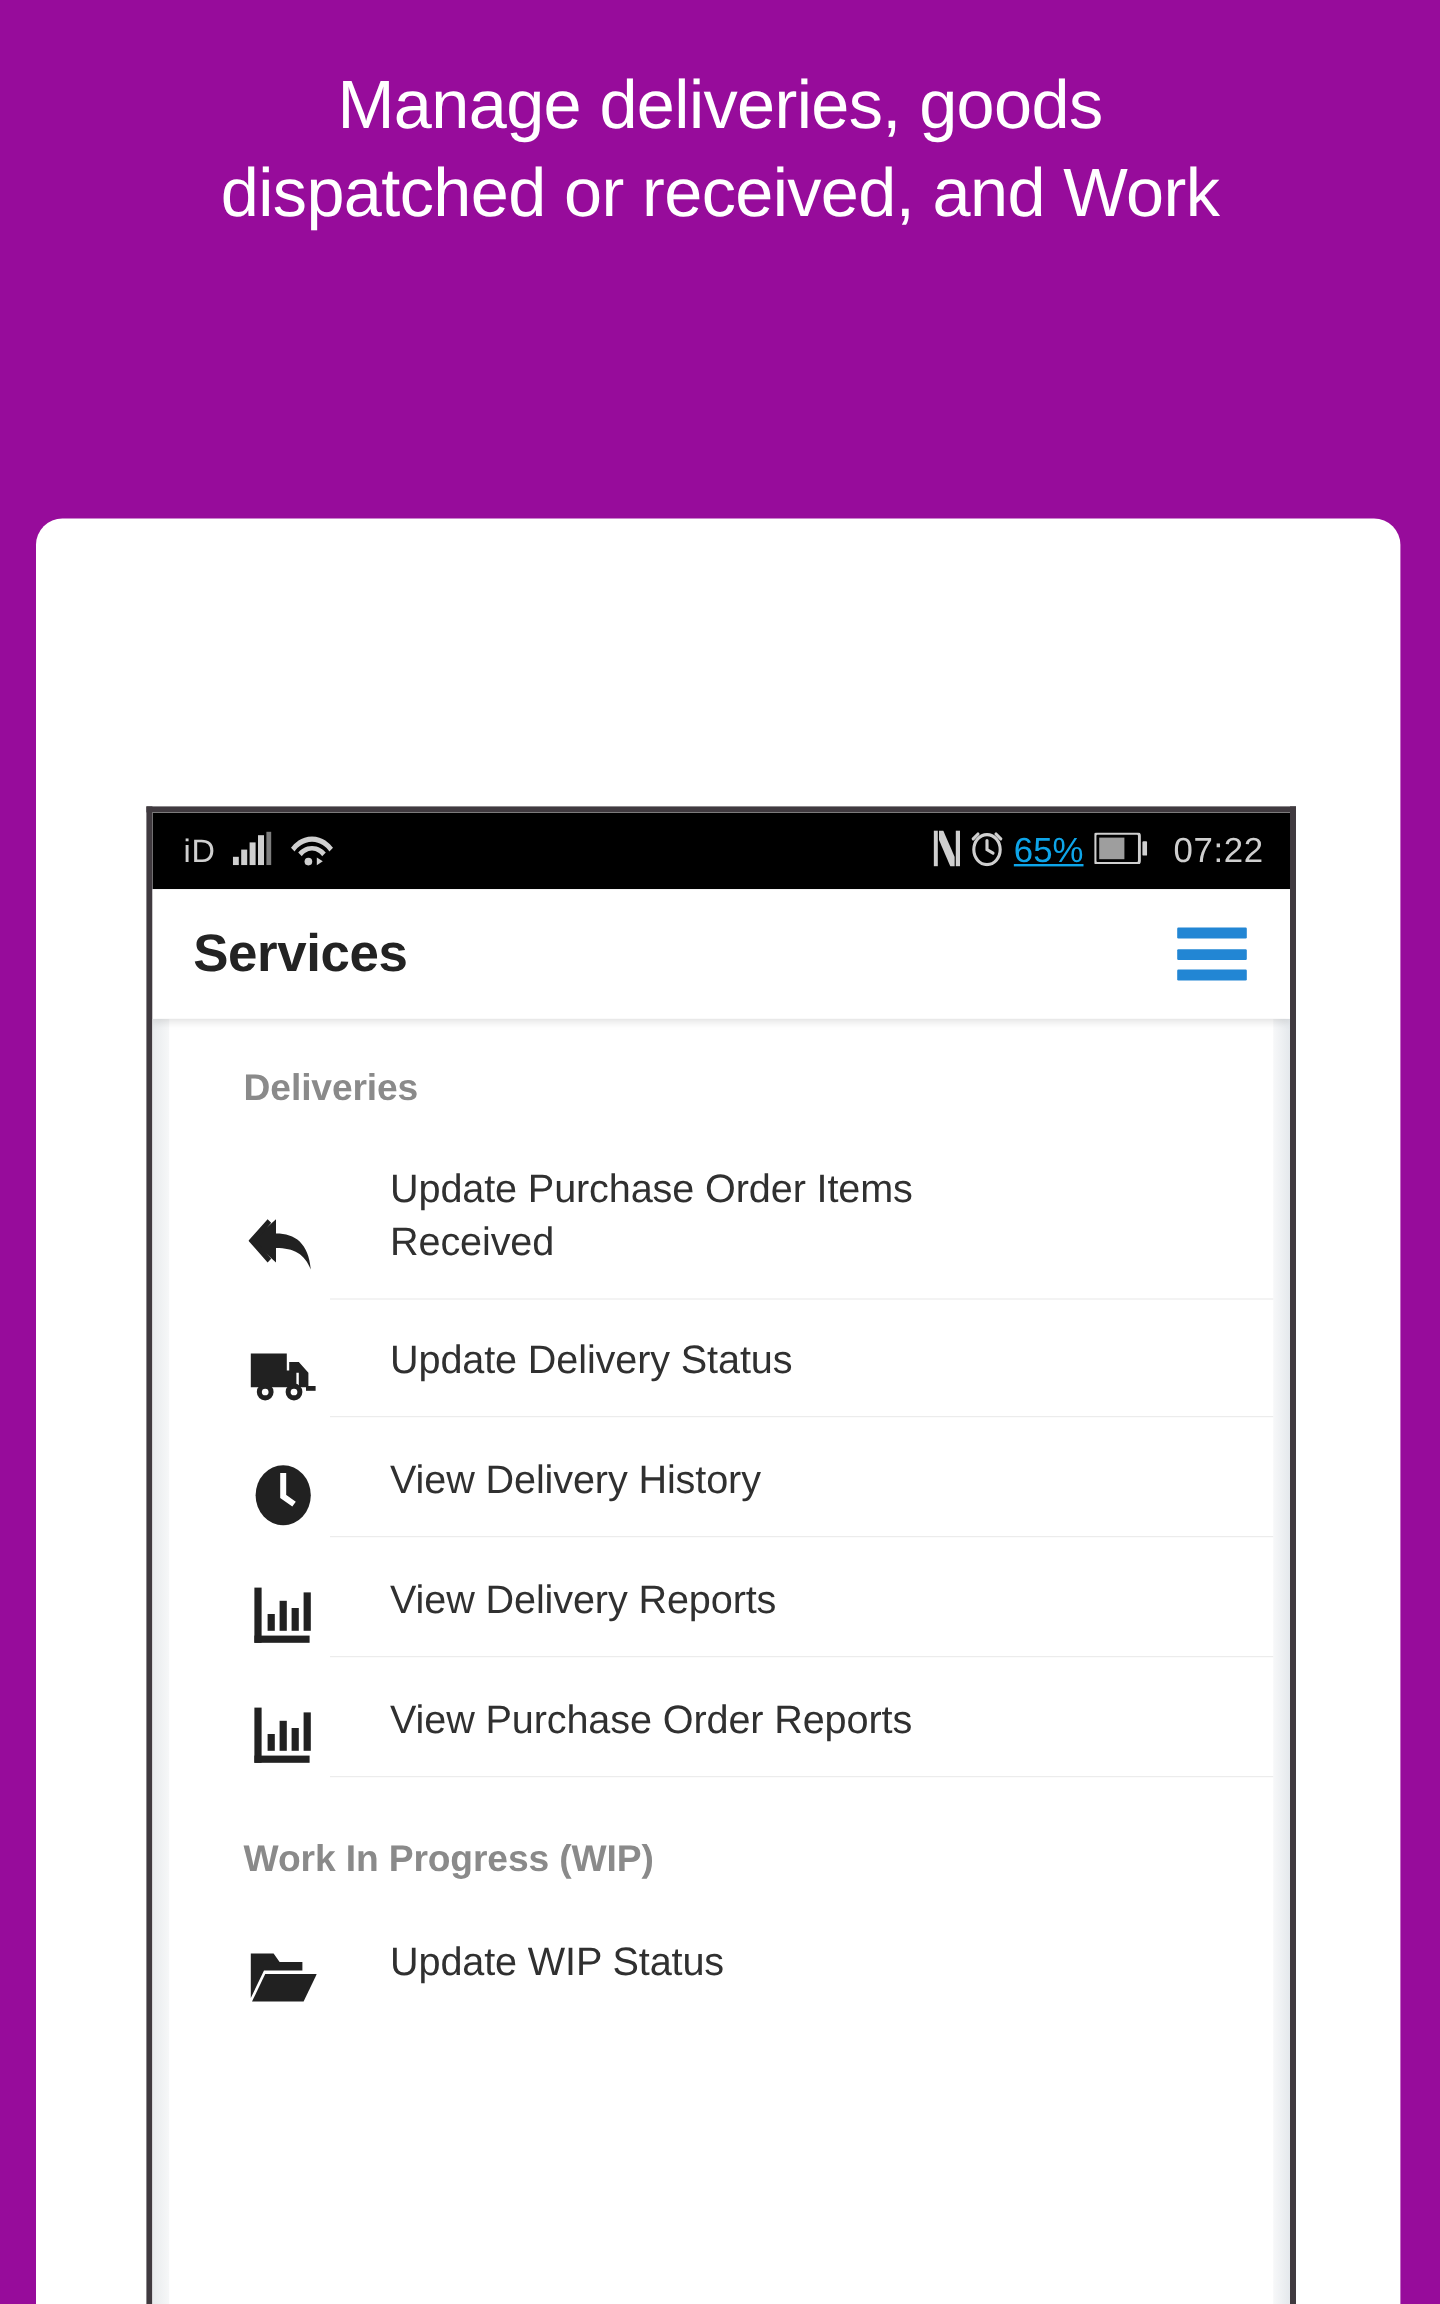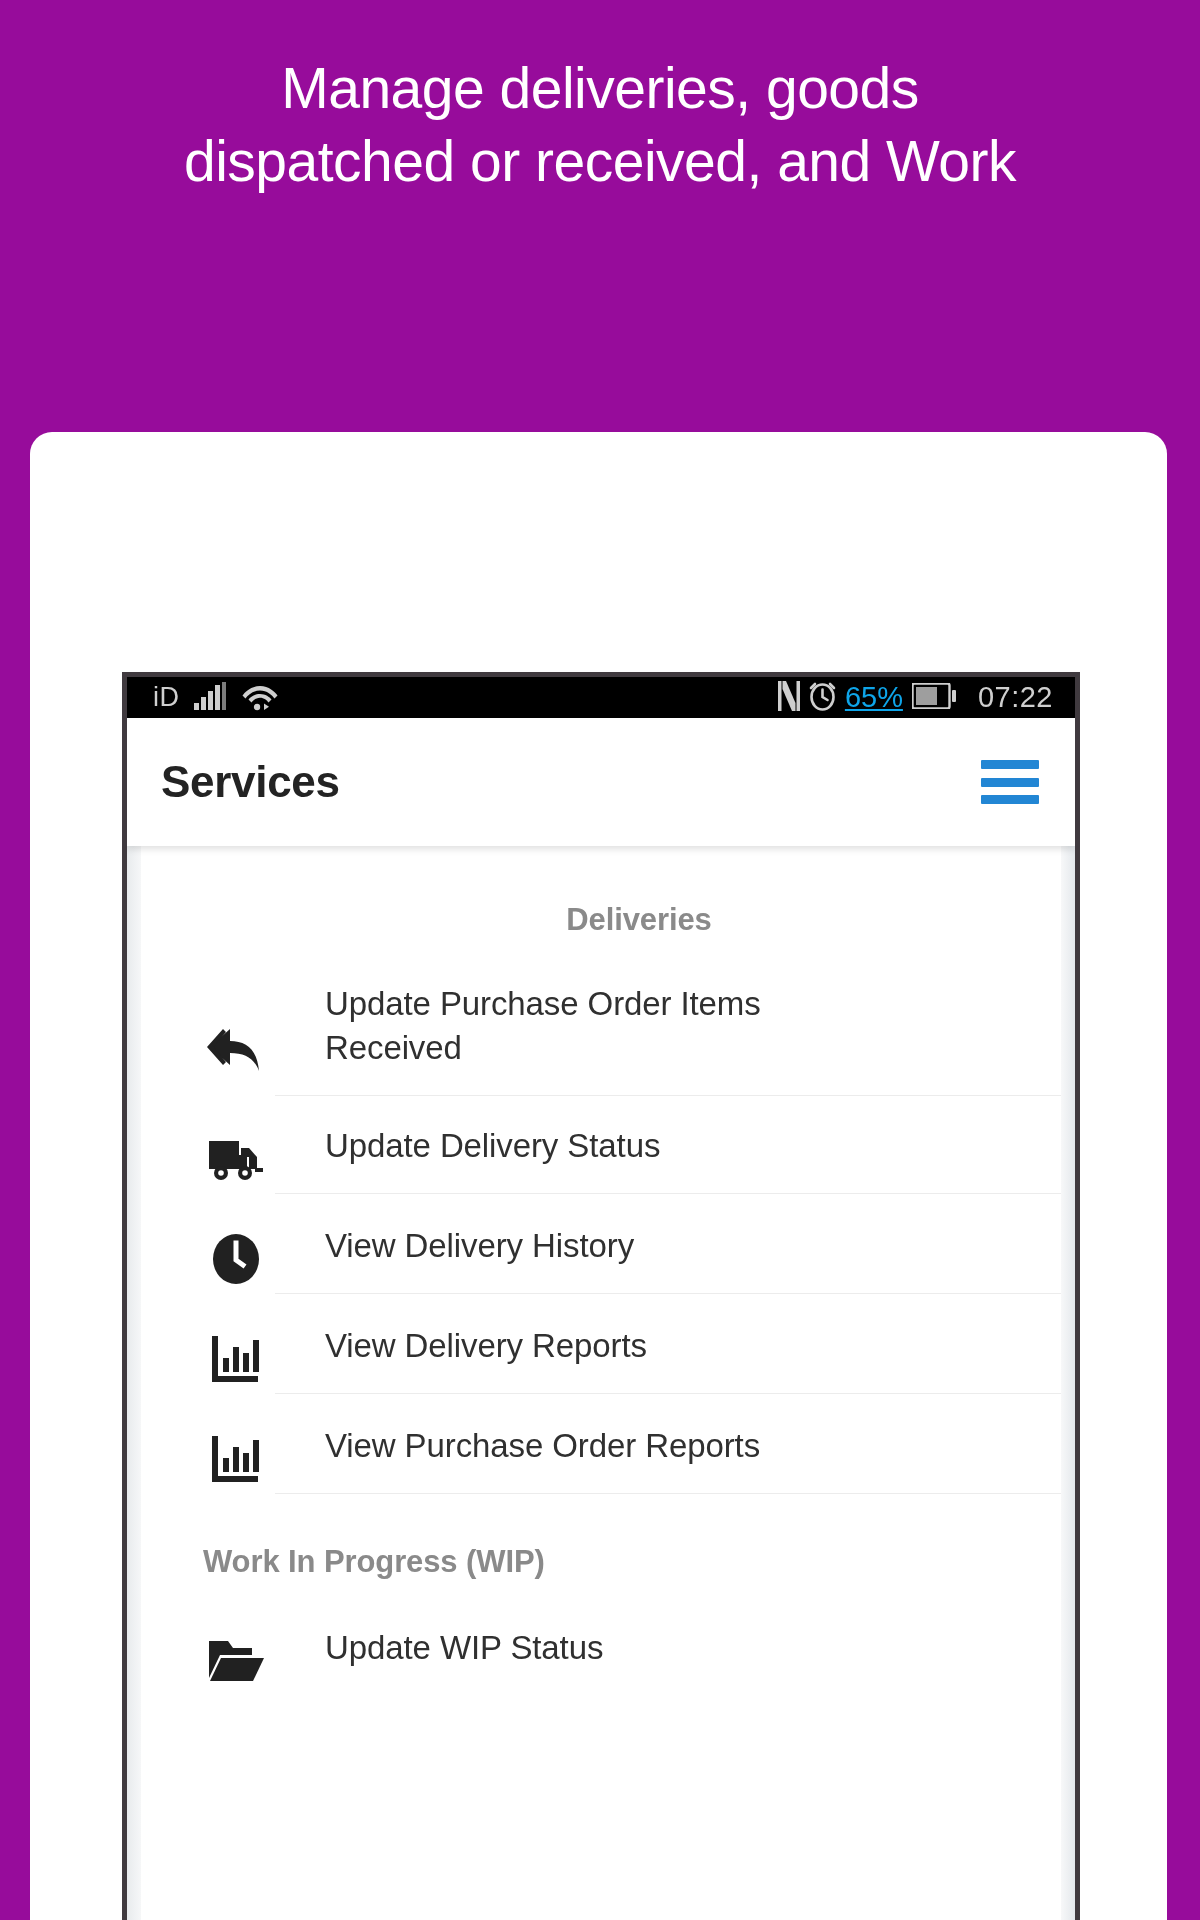--- a/index.html
+++ b/index.html
@@ -51,21 +51,21 @@
     height: 1290px;
     background: #ffffff;
     border: 5px solid #403a3f;
     border-bottom: none;
     box-sizing: border-box;
     overflow: hidden;
   }
 
   
   .statusbar {
-    height: 41px;
+    height: 64px;
     background: #000000;
     display: flex;
     align-items: center;
     justify-content: space-between;
     padding: 0 22px 0 26px;
     box-sizing: border-box;
     color: #cfcfcf;
   }
   .sb-left, .sb-right {
     display: flex;
@@ -90,21 +90,21 @@
     text-decoration: underline;
   }
   .icon-signal { display: block; }
   .icon-wifi   { display: block; }
   .icon-nfc    { display: block; }
   .icon-alarm  { display: block; }
   .icon-battery{ display: block; }
 
   
   .toolbar {
-    height: 128px;
+    height: 108px;
     background: #ffffff;
     display: flex;
     align-items: center;
     justify-content: space-between;
     padding: 0 36px 0 34px;
     box-sizing: border-box;
     position: relative;
     z-index: 3;
     box-shadow: 0 3px 7px rgba(0,0,0,0.13);
   }
@@ -152,21 +152,21 @@
     z-index: 2;
   }
 
   .section-header {
     color: #8a8a8a;
     font-size: 31px;
     font-weight: 700;
     padding-left: 76px;
     letter-spacing: -0.1px;
   }
-  .section-deliveries { padding-top: 56px; text-align: center; }
+  .section-deliveries { padding-top: 40px; }
   .section-wip { padding-top: 48px; }
 
   .list { margin-top: 18px; }
 
   .list-item {
     display: flex;
     align-items: center;
     min-height: 100px;
     padding-left: 70px;
     position: relative;

